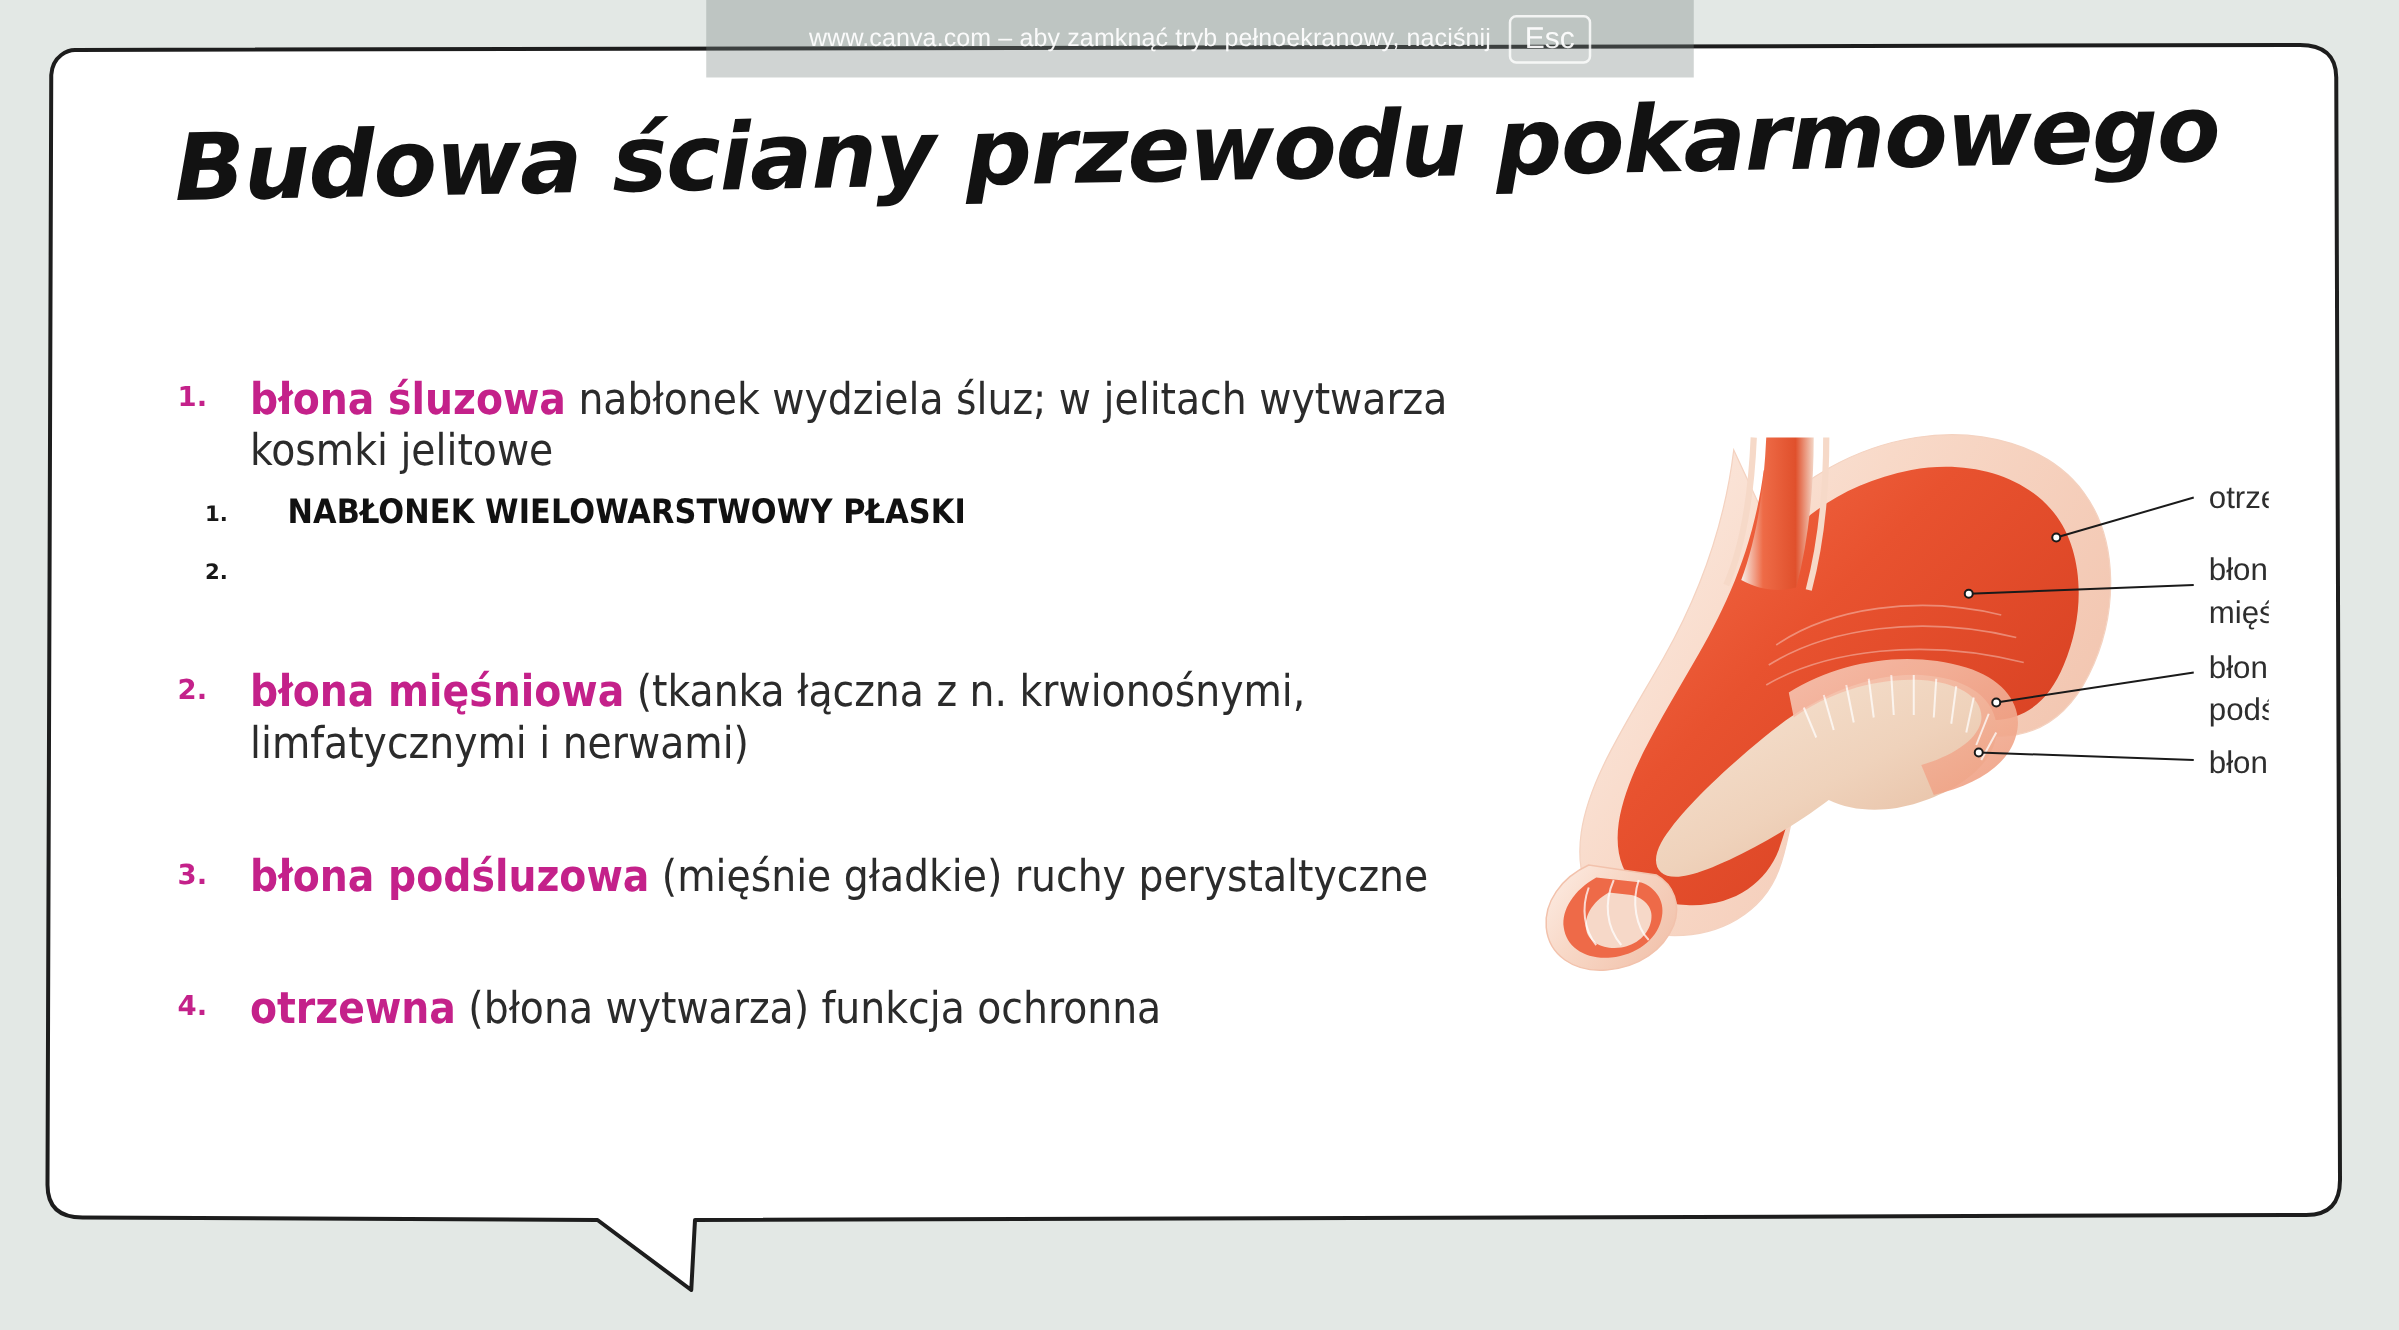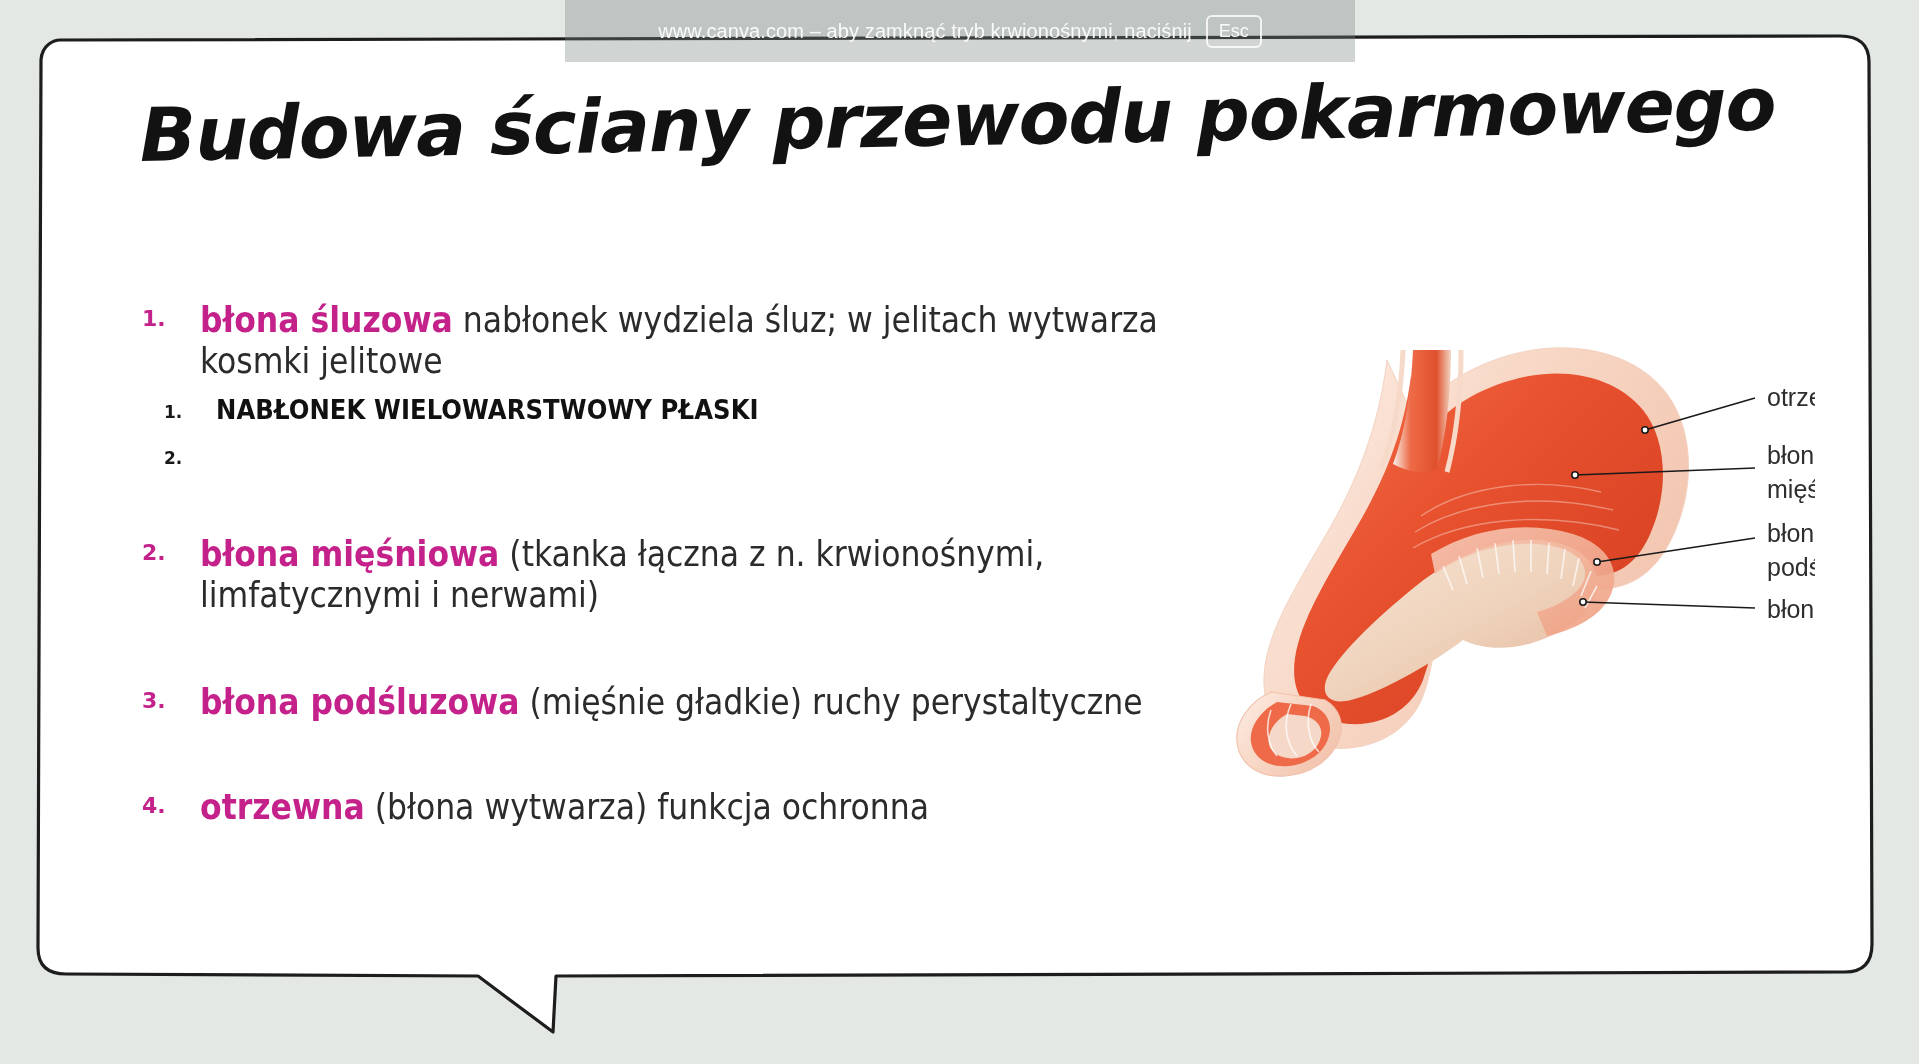--- a/index.html
+++ b/index.html
@@ -35,21 +35,21 @@
     color: #ffffff;
     font-size: 20px;
     letter-spacing: 0.1px;
     white-space: nowrap;
     opacity: 0.93;
   }
   #fullscreen-banner .esc-key {
     border: 2px solid rgba(255,255,255,0.88);
     border-radius: 6px;
     color: #ffffff;
-    font-size: 18px;
+    font-size: 24px;
     padding: 5px 11px 6px 11px;
     line-height: 1;
     opacity: 0.93;
   }
 
   
   #speech-bubble-wrap {
     position: absolute;
     left: 0;
     top: 0;
@@ -131,21 +131,21 @@
     position: absolute;
     left: 0;
     top: 8px;
     width: 36px;
     color: #181818;
     font-family: "DejaVu Sans", sans-serif;
     font-weight: 700;
     font-size: 17px;
   }
   .sub-body {
-    margin-left: 52px;
+    margin-left: 66px;
     font-family: "DejaVu Sans Condensed", "Liberation Sans Narrow", "Liberation Sans", sans-serif;
     font-size: 27px;
     font-weight: 700;
     color: #111111;
     letter-spacing: 0.1px;
     line-height: 1.2;
   }
 
   .gap-1 { height: 46px; }
   .gap-2 { height: 54px; }
@@ -387,15 +387,15 @@
       <text class="anat-label" x="552" y="202">błona</text>
       <text class="anat-label" x="552" y="236">podśluzowa</text>
 
       <text class="anat-label" x="552" y="278">błona śluzowa</text>
     </svg>
   </div>
 
 </div>
 
 <div id="fullscreen-banner">
-  <span class="banner-text">www.canva.com – aby zamknąć tryb krwionośnymi, naciśnij</span>
+  <span class="banner-text">www.canva.com – aby zamknąć tryb pełnoekranowy, naciśnij</span>
   <span class="esc-key">Esc</span>
 </div>
 
 </body></html>

